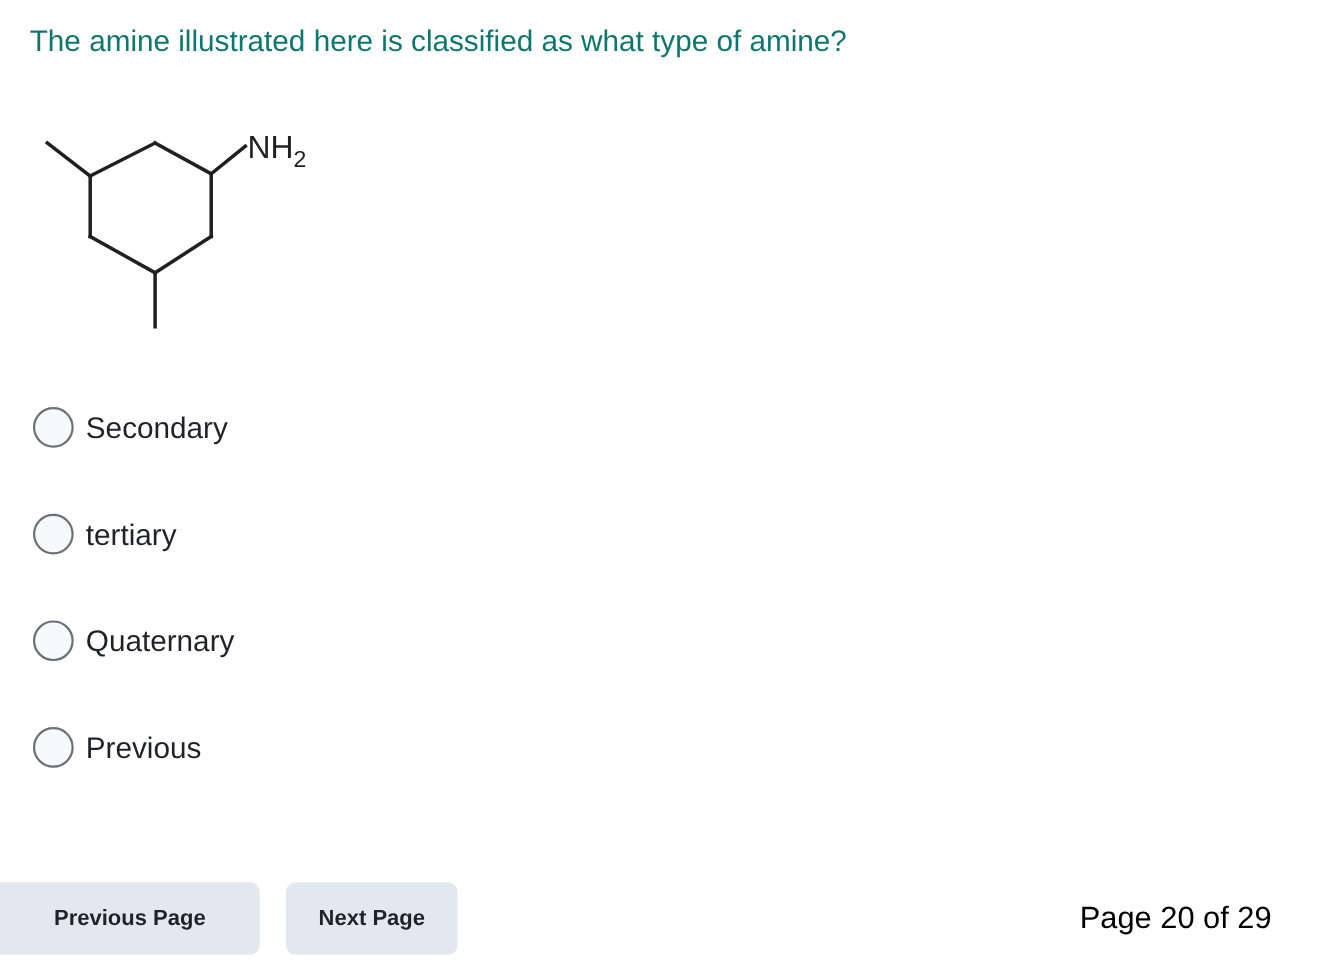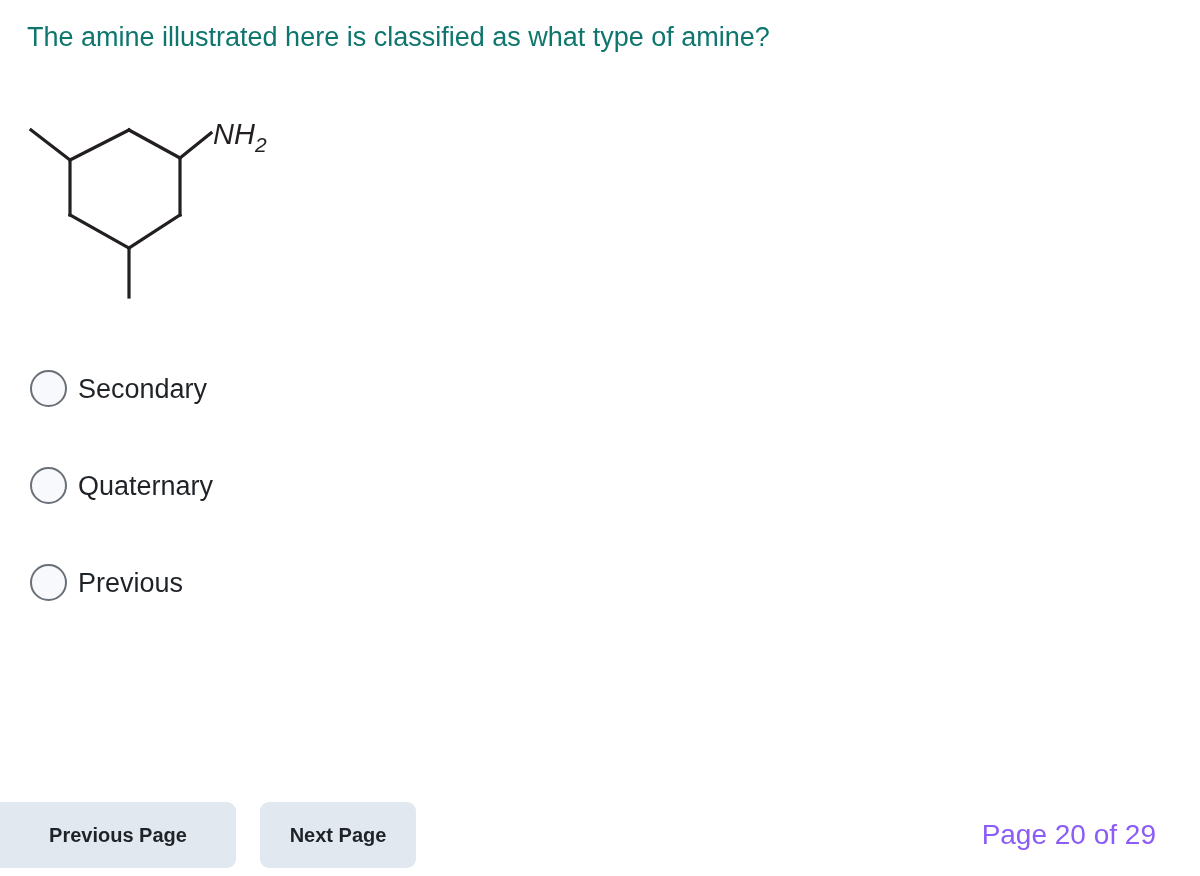--- a/index.html
+++ b/index.html
@@ -24,25 +24,24 @@
     font-size: 27px;
     line-height: 34px;
     font-weight: 400;
     color: #0f766e;
     white-space: nowrap;
   }
 
   
   .molecule-figure {
     position: absolute;
-    left: 0px;
+    left: 12px;
     top: 100px;
     width: 320px;
     height: 215px;
-    font-style: italic;
   }
   .molecule-figure svg {
     display: block;
   }
 
   
   .answers {
     position: absolute;
     left: 0px;
     top: 340px;
@@ -107,21 +106,21 @@
   .btn-next {
     left: 260px;
     width: 156px;
   }
   .page-indicator {
     position: absolute;
     right: 44px;
     top: 15px;
     font-size: 28px;
     line-height: 36px;
-    color: #8b5cf6;
+    color: #000000;
     font-weight: 400;
     white-space: nowrap;
   }
 </style>
 </head>
 <body>
 
 <div class="question-text">The amine illustrated here is classified as what type of amine?</div>
 
 <div class="molecule-figure">
@@ -147,20 +146,24 @@
   </svg>
 </div>
 
 <div class="answers">
 
   <label class="answer-option">
     <span class="radio-outer"></span>
     <span class="answer-label">Secondary</span>
   </label>
 
+  <label class="answer-option">
+    <span class="radio-outer"></span>
+    <span class="answer-label">tertiary</span>
+  </label>
 
   <label class="answer-option">
     <span class="radio-outer"></span>
     <span class="answer-label">Quaternary</span>
   </label>
 
   <label class="answer-option">
     <span class="radio-outer"></span>
     <span class="answer-label">Previous</span>
   </label>

